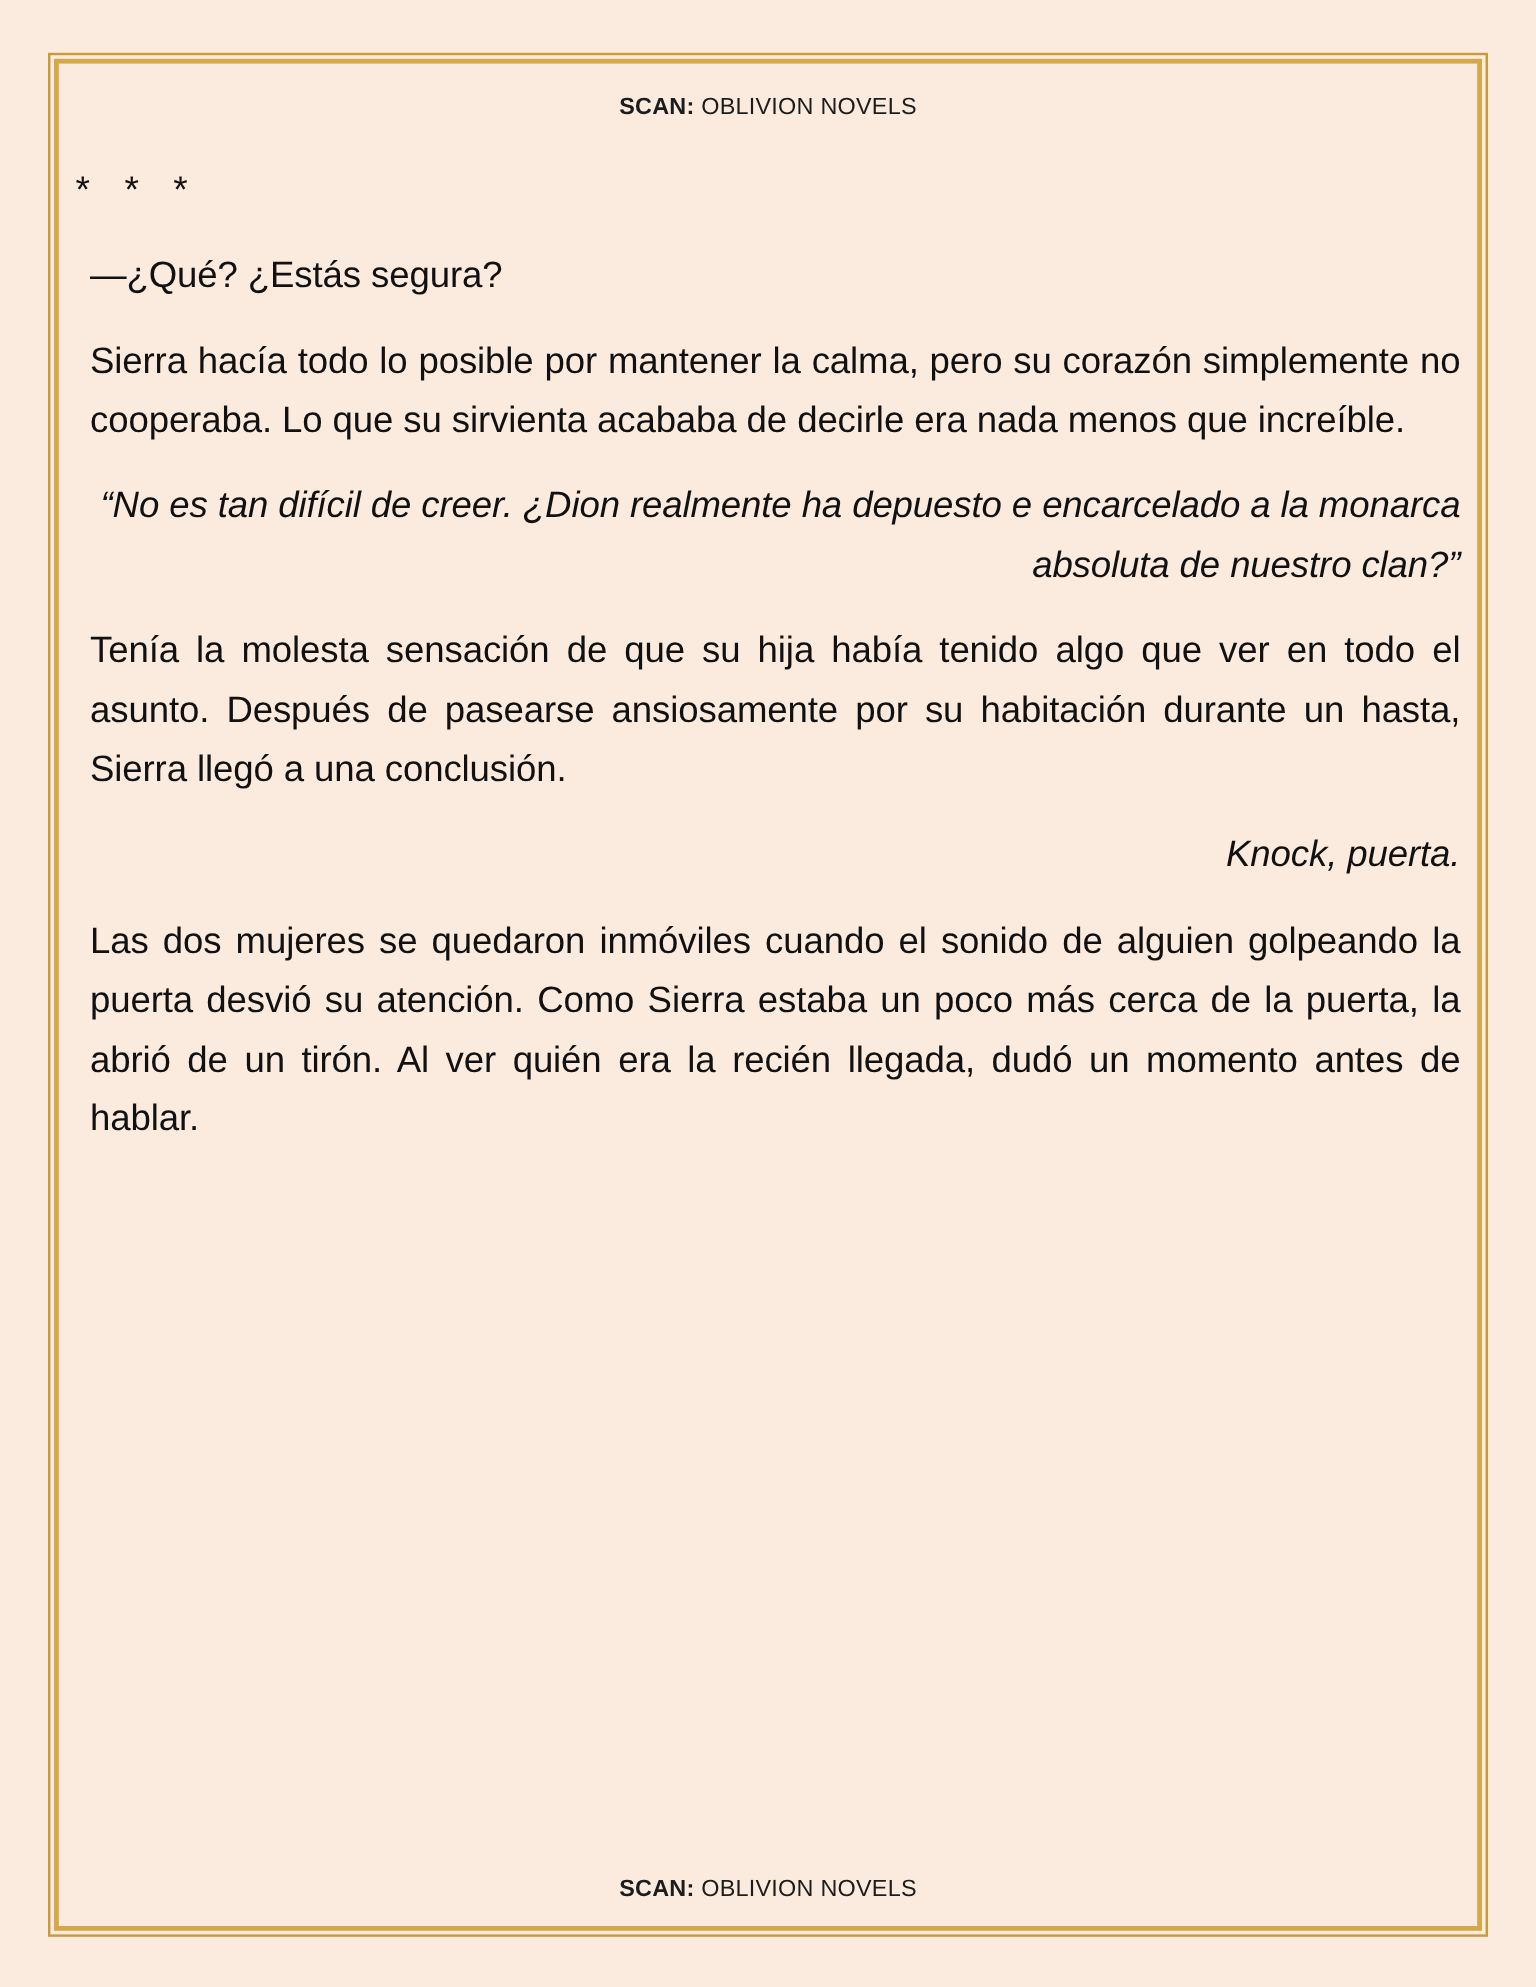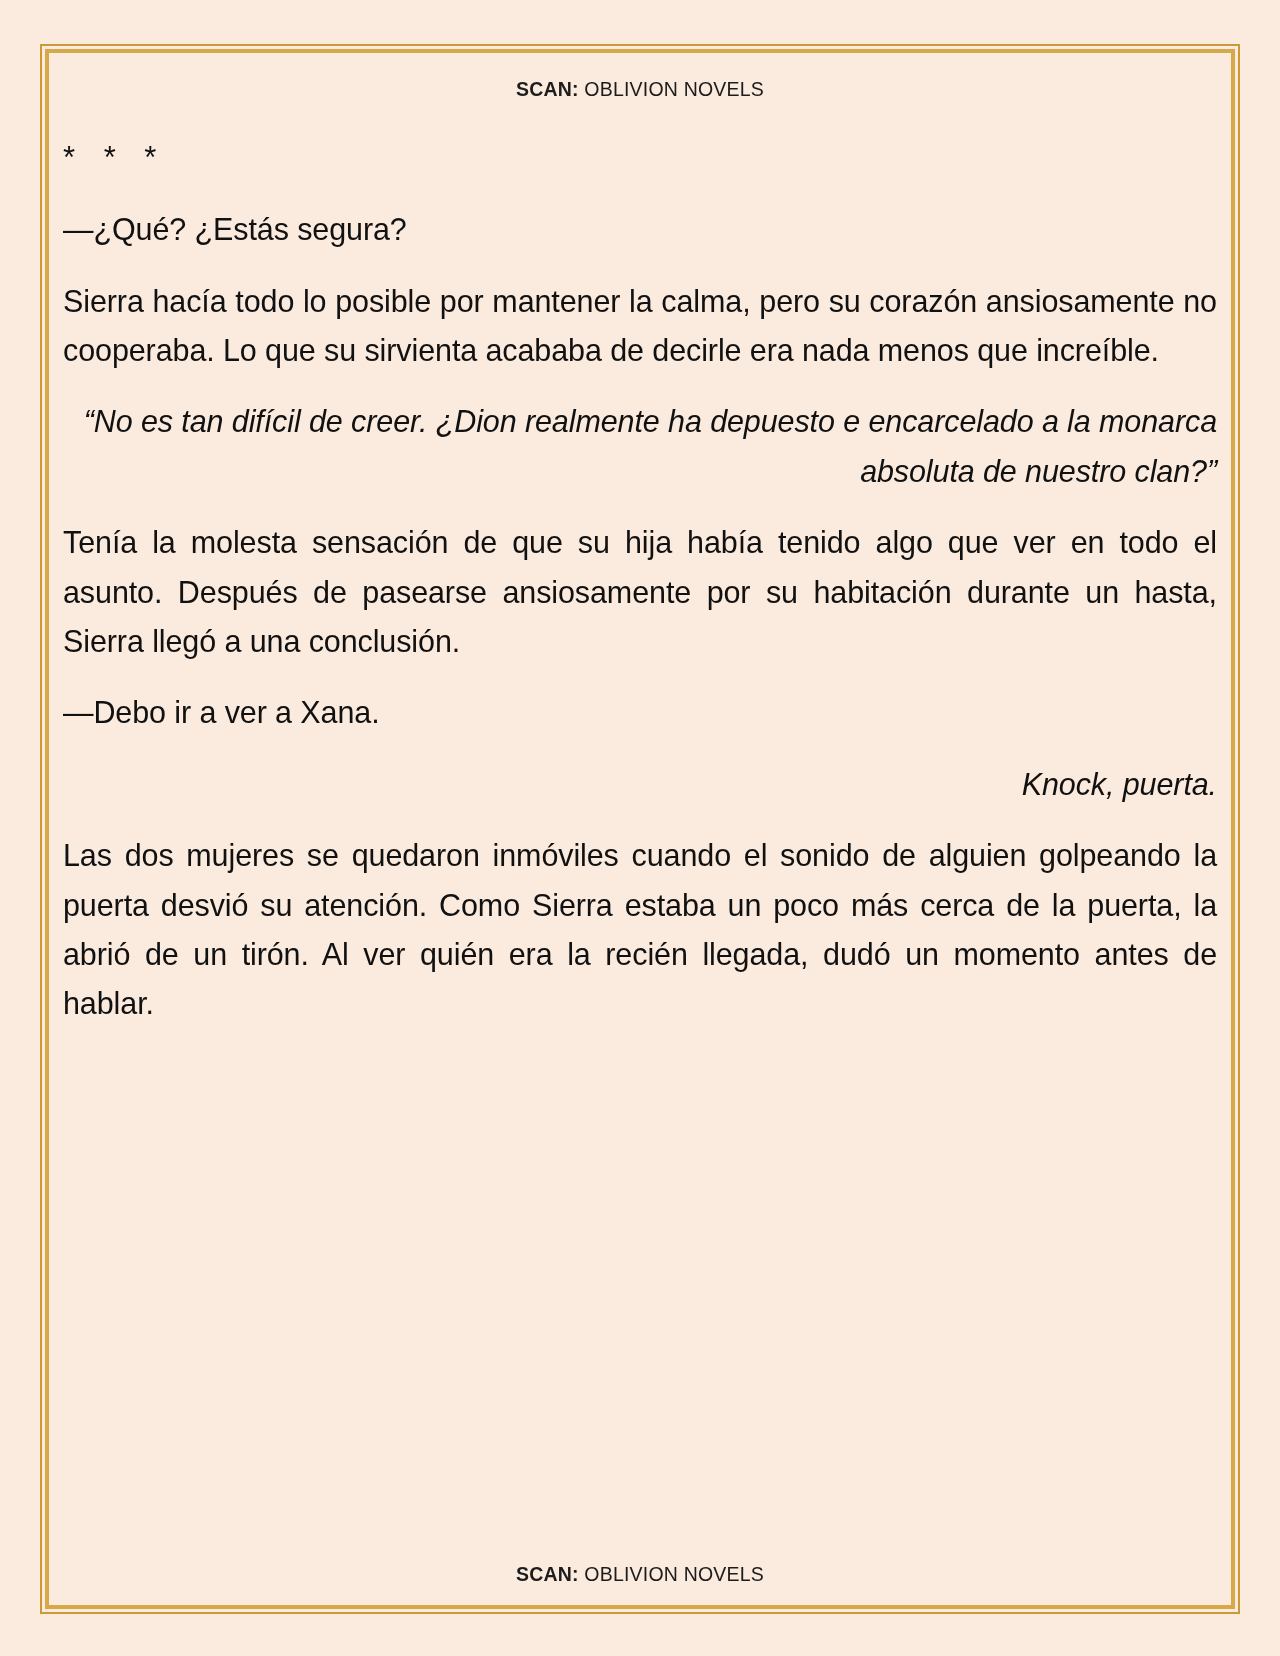--- a/index.html
+++ b/index.html
@@ -79,21 +79,21 @@
   .scene-break {
     font-size: 31px;
     letter-spacing: 10px;
     line-height: 1.1;
     margin: 0 0 30px 0;
     color: #111;
     font-weight: 400;
   }
 
   p.para {
-    margin: 0 0 22px 0;
+    margin: 0 0 22px 12px;
     font-size: 30.5px;
     line-height: 1.62;
     text-align: justify;
     text-justify: inter-word;
     color: #111111;
     font-weight: 400;
     letter-spacing: -0.1px;
   }
 
   p.para.last-line-left {
@@ -116,24 +116,23 @@
   <div id="content">
 
     <div id="header" class="running-head">
       <span class="rh-bold">SCAN:</span><span class="rh-rest"> OBLIVION NOVELS</span>
     </div>
 
     <div id="body-text">
       <div class="scene-break">* * *</div>
       <div id="paragraphs">
           <p class="para last-line-left">—¿Qué? ¿Estás segura?</p>
-          <p class="para">Sierra hacía todo lo posible por mantener la calma, pero su corazón ansiosamente no cooperaba. Lo que su sirvienta acababa de decirle era nada menos que increíble.</p>
+          <p class="para">Sierra hacía todo lo posible por mantener la calma, pero su corazón simplemente no cooperaba. Lo que su sirvienta acababa de decirle era nada menos que increíble.</p>
           <p class="para italic last-line-left">“No es tan difícil de creer. ¿Dion realmente ha depuesto e encarcelado a la monarca absoluta de nuestro clan?”</p>
           <p class="para">Tenía la molesta sensación de que su hija había tenido algo que ver en todo el asunto. Después de pasearse ansiosamente por su habitación durante un hasta, Sierra llegó a una conclusión.</p>
-          <p class="para last-line-left">—Debo ir a ver a Xana.</p>
           <p class="para italic last-line-left">Knock, puerta.</p>
           <p class="para">Las dos mujeres se quedaron inmóviles cuando el sonido de alguien golpeando la puerta desvió su atención. Como Sierra estaba un poco más cerca de la puerta, la abrió de un tirón. Al ver quién era la recién llegada, dudó un momento antes de hablar.</p>
         </div>
     </div>
 
     <div id="footer" class="running-head">
       <span class="rh-bold">SCAN:</span><span class="rh-rest"> OBLIVION NOVELS</span>
     </div>
 
   </div>

